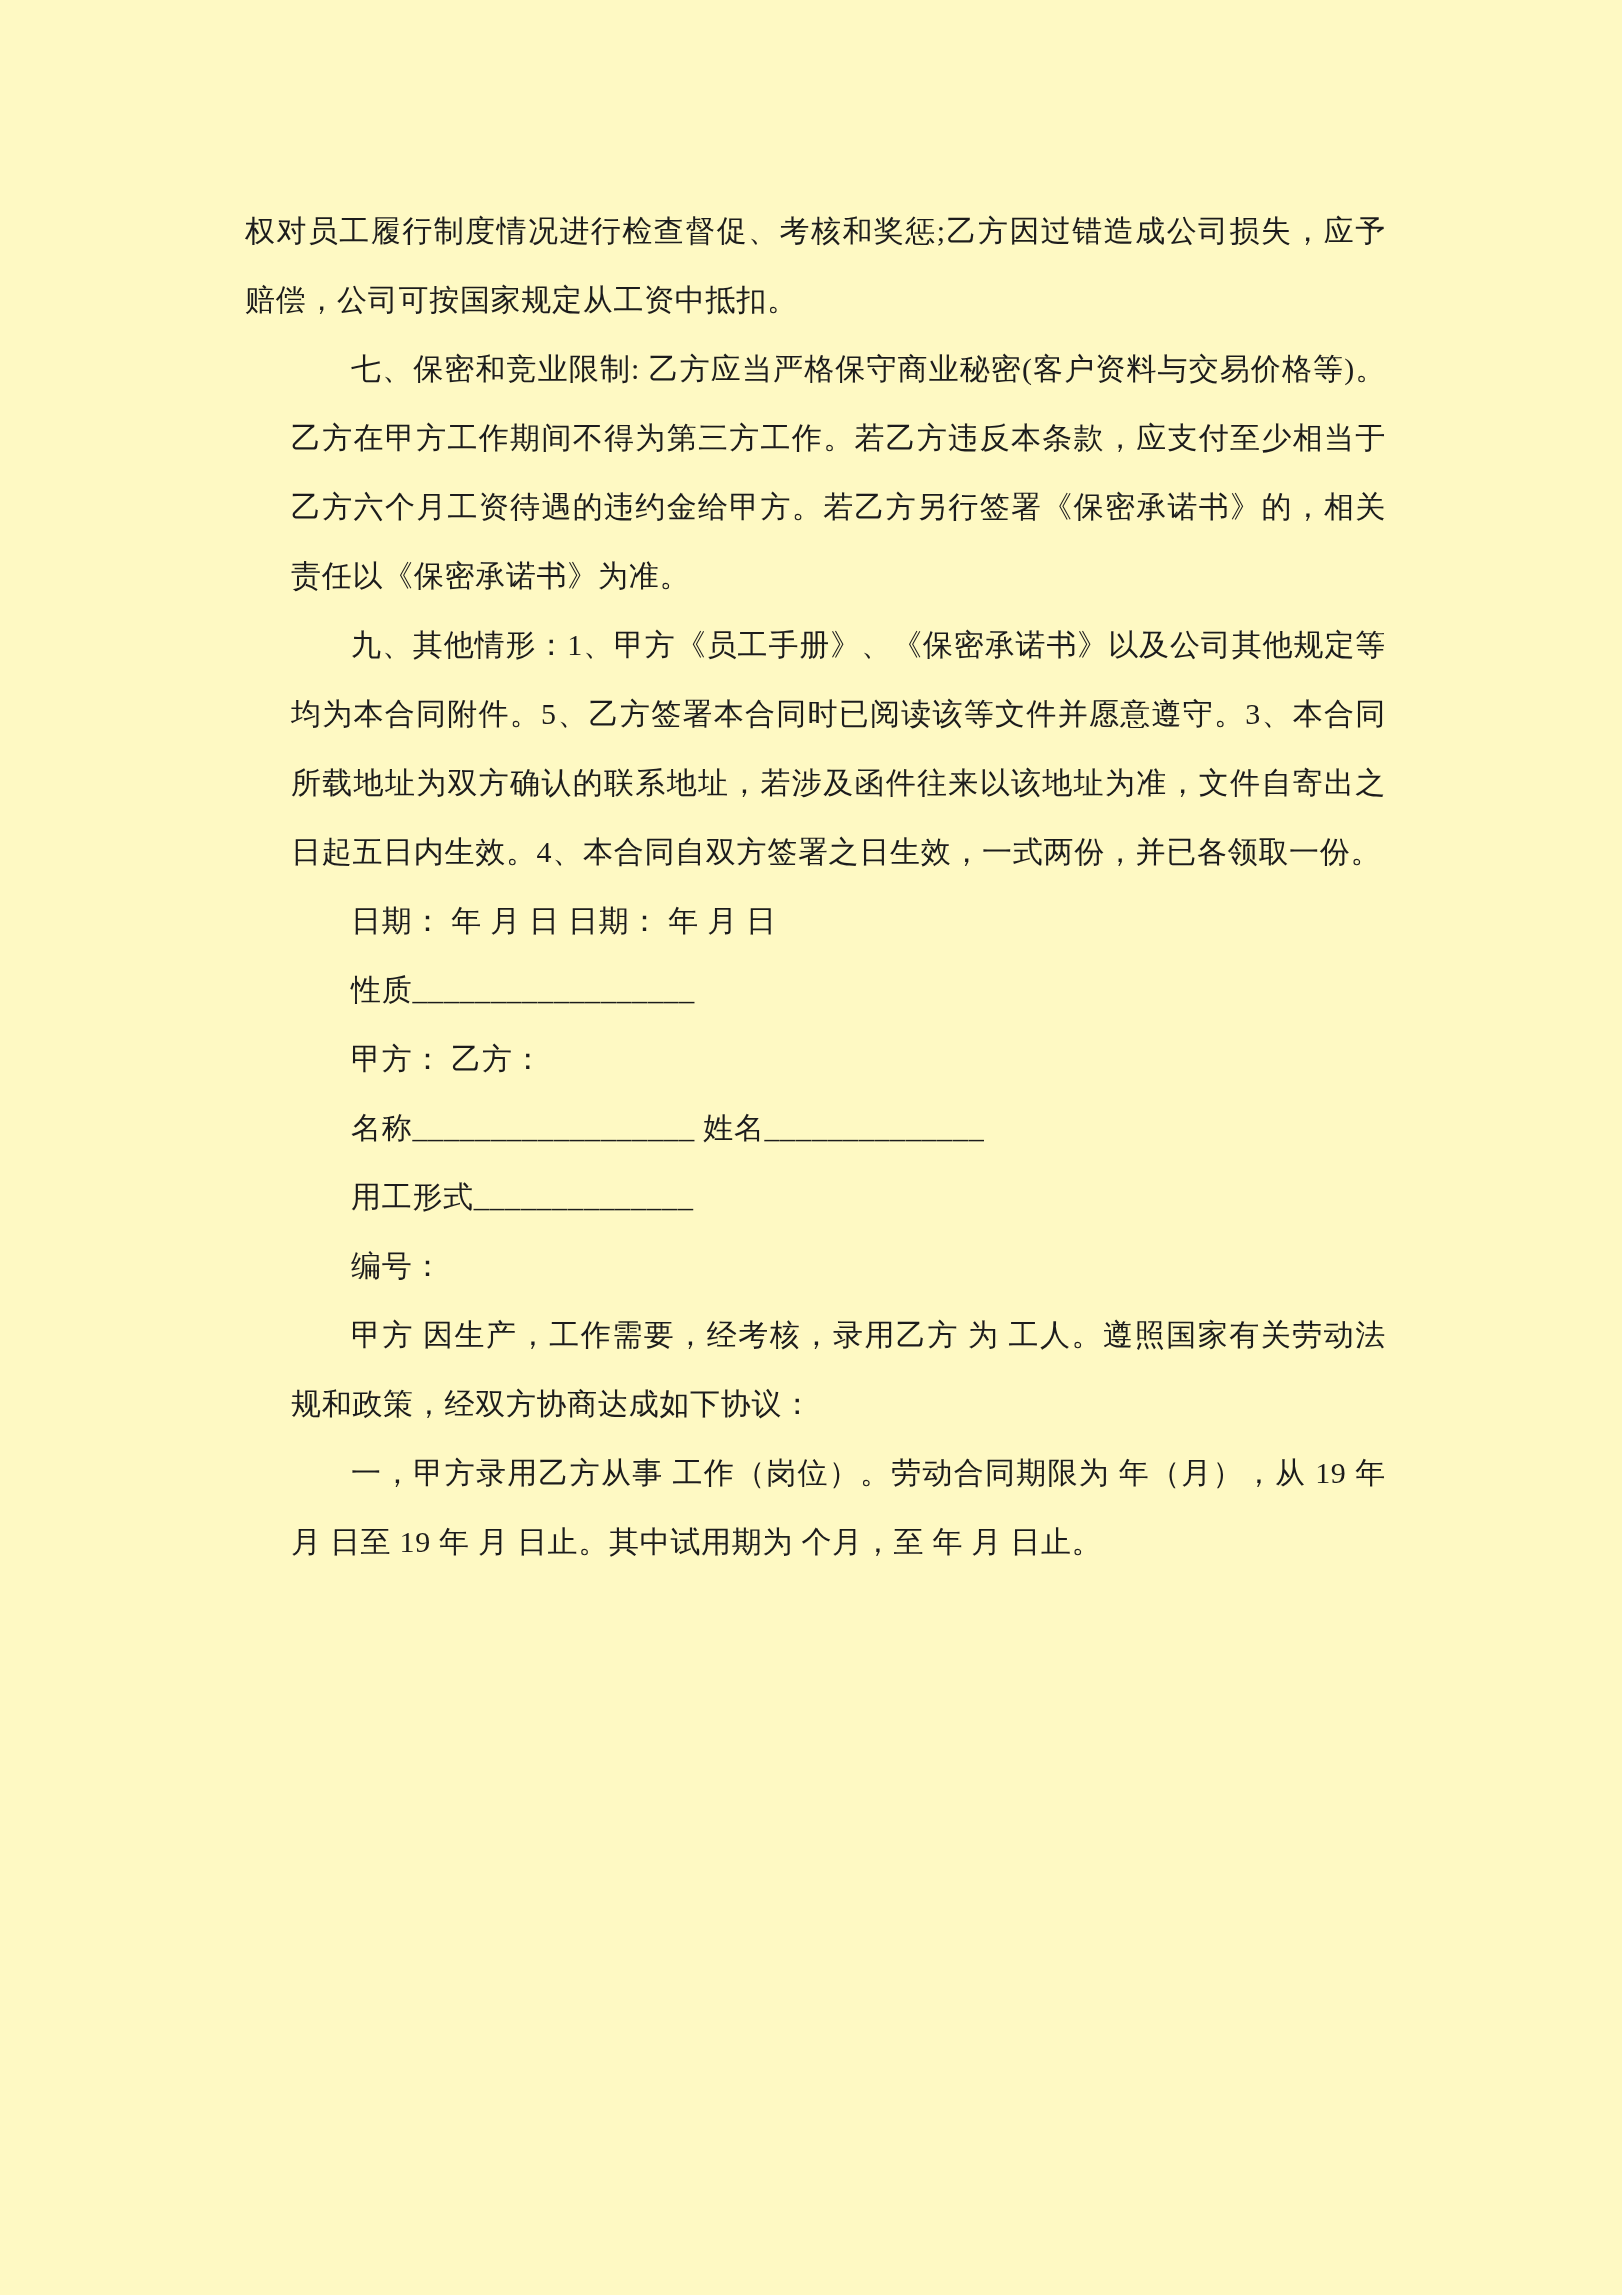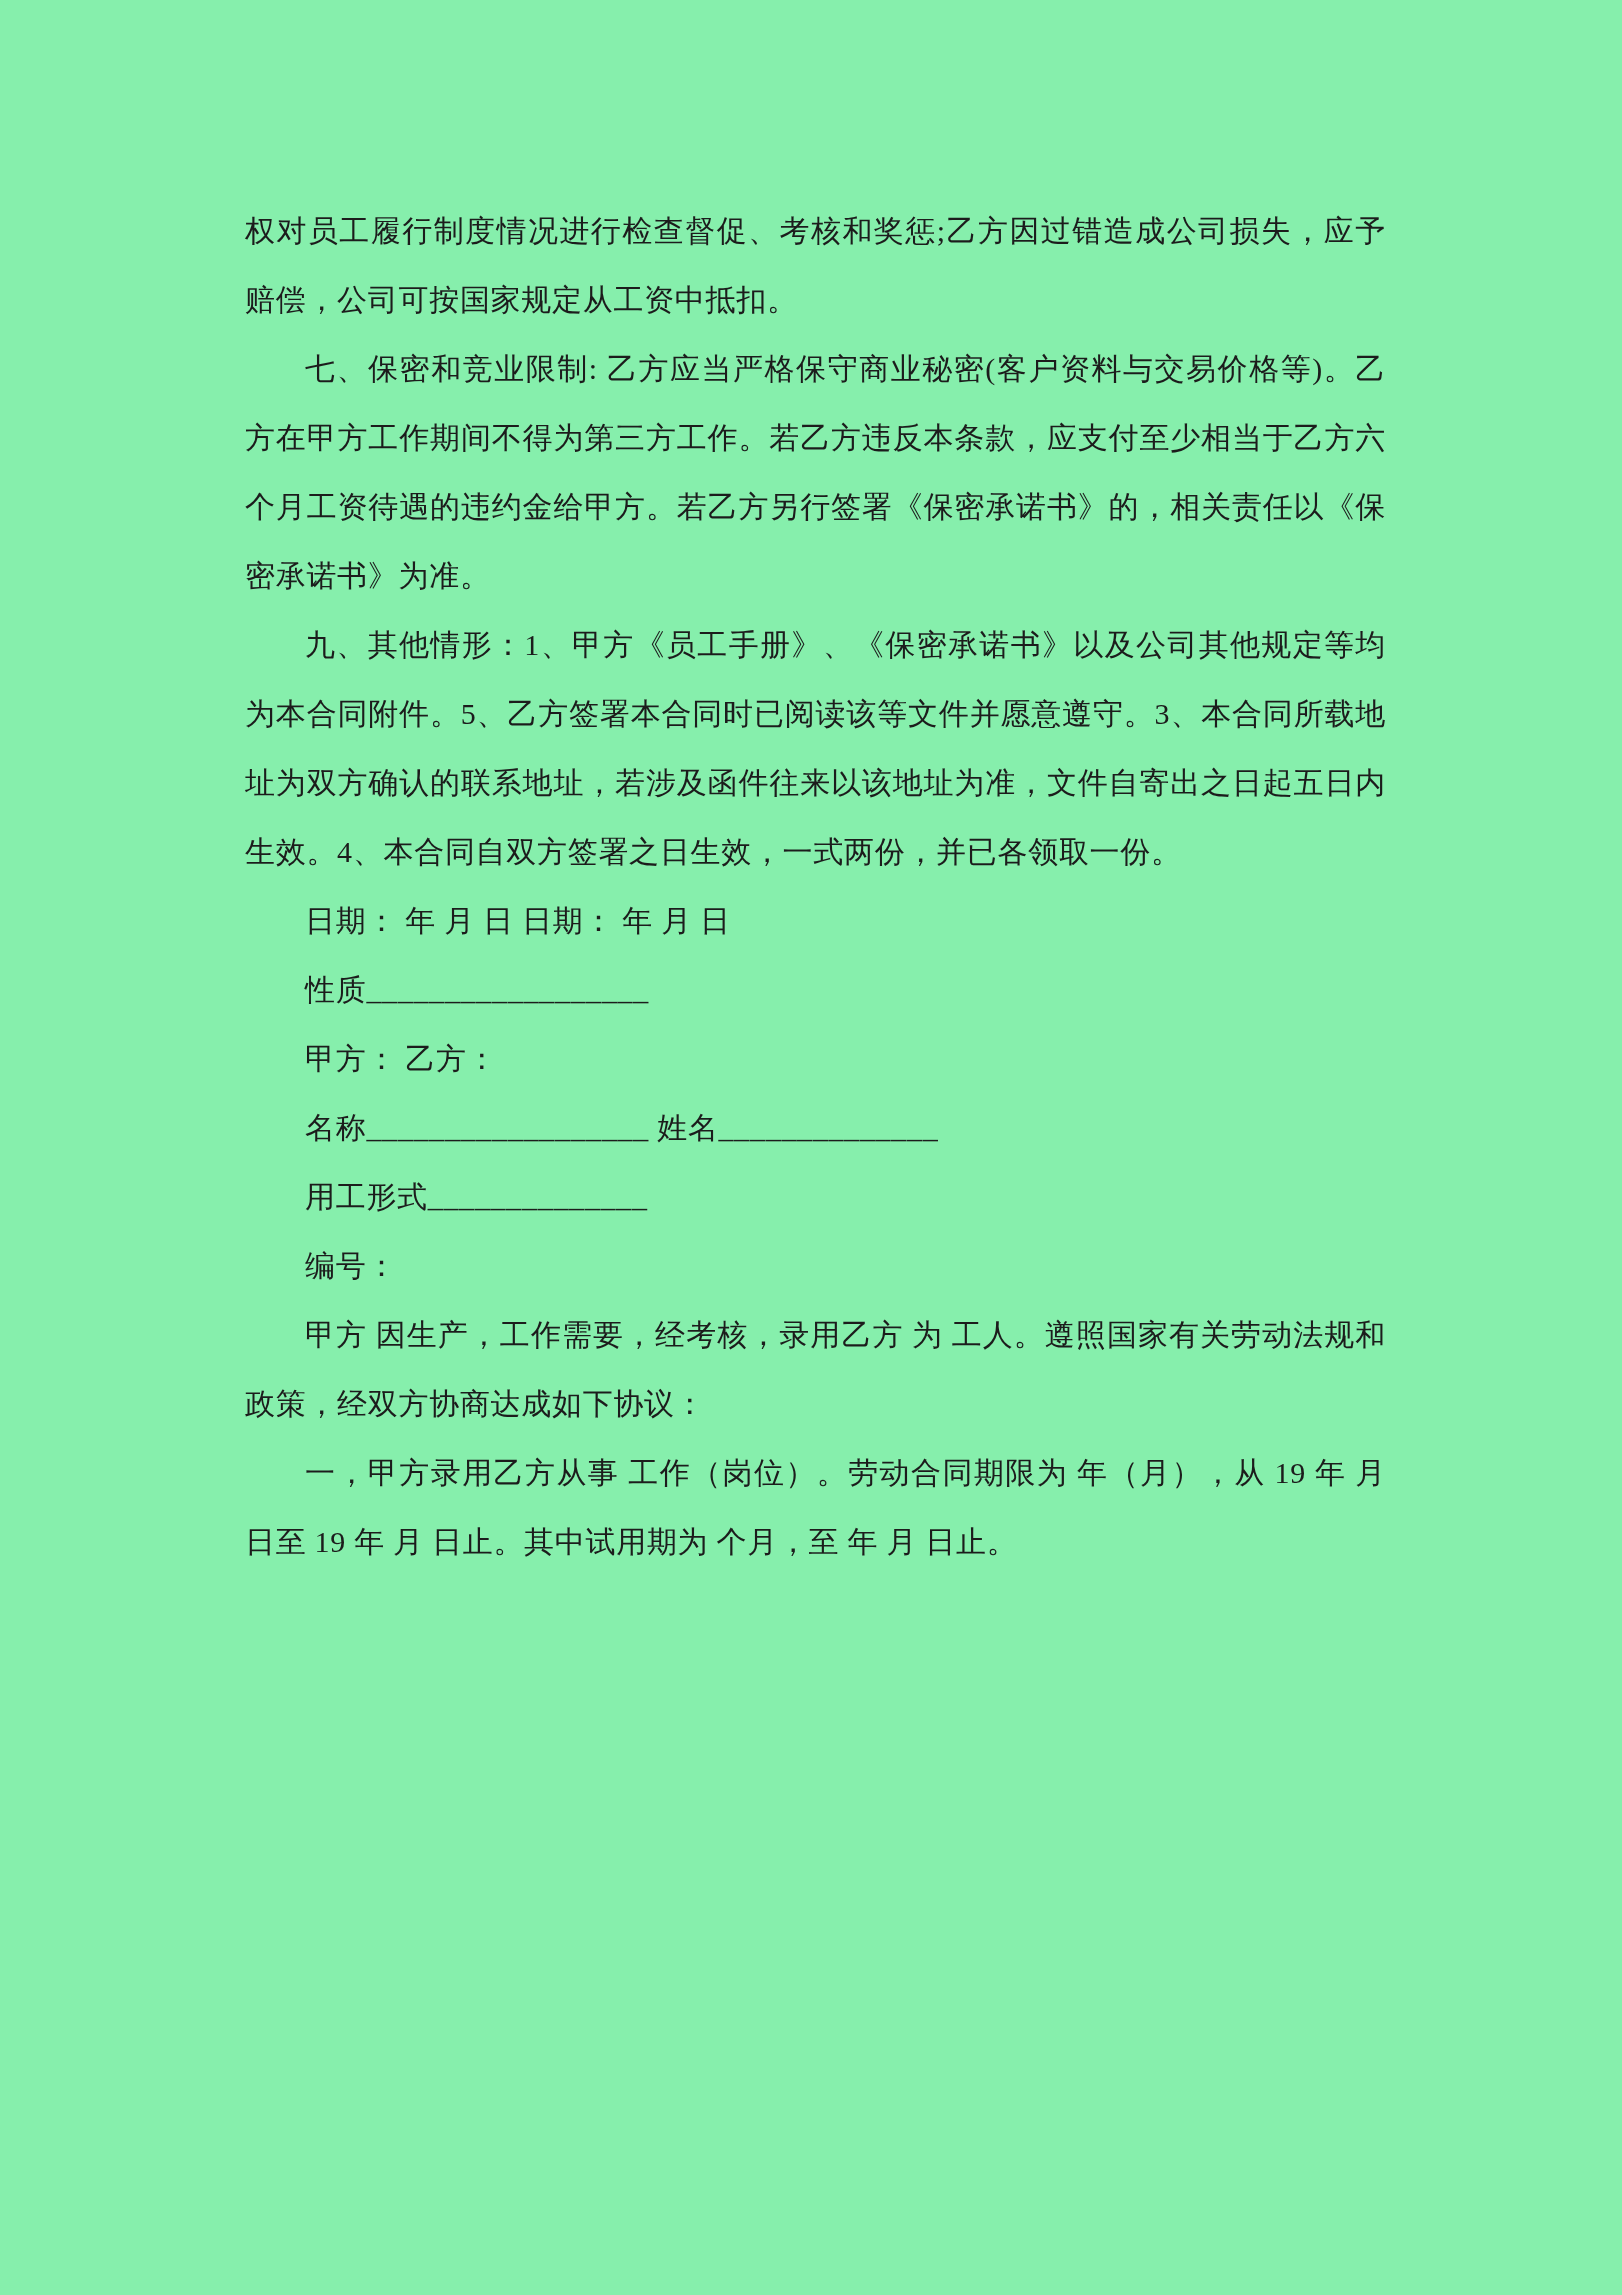--- a/index.html
+++ b/index.html
@@ -3,38 +3,39 @@
 <meta charset="utf-8">
 <style>
   html, body {
     margin: 0;
     padding: 0;
     background: #ffffff;
   }
   .page {
     width: 1623px;
     height: 2295px;
-    background: #86efac;
+    background: #fef9c3;
     box-sizing: border-box;
     padding: 196px 237px 0 245px;
     position: relative;
     font-family: "Liberation Serif", "DejaVu Serif", serif;
     color: #1c1c1c;
   }
   .doc-body p {
     margin: 0;
     padding: 0;
     font-size: 30px;
     line-height: 69px;
     text-align: justify;
     letter-spacing: 0.7px;
     word-break: break-all;
   }
   .doc-body p.indent {
     text-indent: 2em;
+    margin-left: 46px;
   }
   .doc-body p.noindent {
     text-indent: 0;
   }
 </style>
 </head>
 <body>
 
 <div class="page">
   <div class="doc-body">

